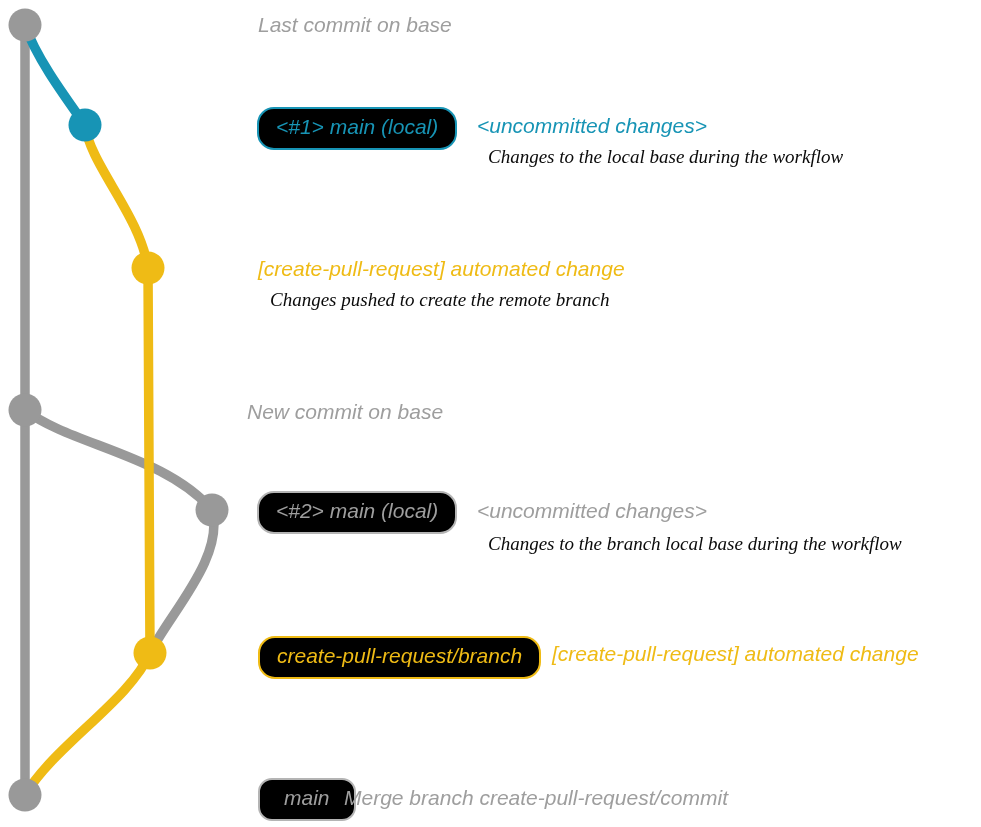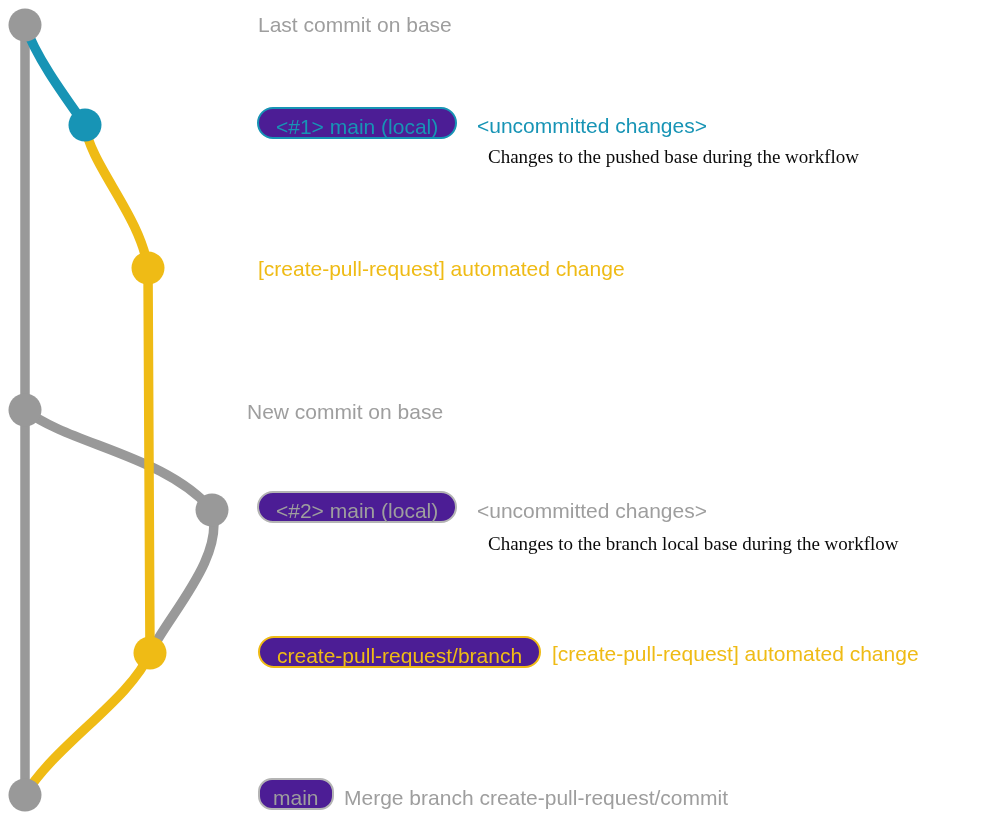--- a/index.html
+++ b/index.html
@@ -2,47 +2,47 @@
 <html style="--c-gray: #999999; --c-gray-text: #9e9e9e; --c-gray-border: #b4b4b4; --c-blue: #1794b5; --c-yellow: #efbb15; --c-black: #0a0a0a;"><head>
 <meta charset="utf-8">
 <style>
   :root{
     --c-gray:#999999; --c-gray-text:#9e9e9e; --c-gray-border:#b4b4b4;
     --c-blue:#1794b5; --c-yellow:#efbb15; --c-black:#0a0a0a;
   }
   html,body{margin:0;padding:0;background:#ffffff;}
   .canvas{
     position:relative; width:981px; height:827px; background:#ffffff;
-    font-family:"Liberation Sans", sans-serif; overflow:hidden;
+    font-family:"Liberation Sans", sans-serif; overflow:hidden;font-style:italic;
   }
   .graph-svg{position:absolute; left:0; top:0;}
   .edge{fill:none; stroke-width:9.5; stroke-linecap:round;}
   .e-gray{stroke:var(--c-gray);}
   .e-blue{stroke:var(--c-blue);}
   .e-yellow{stroke:var(--c-yellow);}
   .n-gray{fill:var(--c-gray);}
   .n-blue{fill:var(--c-blue);}
   .n-yellow{fill:var(--c-yellow);}
   .label{position:absolute; white-space:nowrap; font-size:21px; line-height:24px;}
   .gray-t{color:var(--c-gray-text);}
   .blue-t{color:var(--c-blue);}
   .yellow-t{color:var(--c-yellow);}
   .desc{
     position:absolute; white-space:nowrap; color:var(--c-black);
     font-family:"Liberation Serif", serif; font-size:19px; line-height:23px;
   }
   .badge{
     position:absolute; display:inline-block; box-sizing:border-box;
-    height:32px; line-height:35px; padding:0 17px;
-    border-radius:17px; border:2px solid; font-size:21px; background:#4c1d95;
+    height:43px; line-height:35px; padding:0 17px;
+    border-radius:17px; border:2px solid; font-size:21px; background:#000000;
   }
   .badge-blue{border-color:var(--c-blue); color:var(--c-blue);}
   .badge-gray{border-color:var(--c-gray-border); color:var(--c-gray-text);text-align:right;}
   .badge-yellow{border-color:var(--c-yellow); color:var(--c-yellow);}
-  .badge-main{padding:0 13px; border-radius:14px;}
+  .badge-main{padding:0 24px; border-radius:14px;}
 </style>
 </head>
 <body>
 
 <div class="canvas">
 
   <svg class="graph-svg" width="260" height="827" viewBox="0 0 260 827">
 
     <line class="edge e-gray" x1="25" y1="25" x2="25" y2="795"></line>
 
@@ -61,23 +61,24 @@
     <circle class="n-gray" cx="25" cy="410" r="16.5"></circle>
     <circle class="n-gray" cx="212" cy="510" r="16.5"></circle>
     <circle class="n-yellow" cx="150" cy="653" r="16.5"></circle>
     <circle class="n-gray" cx="25" cy="795" r="16.5"></circle>
   </svg>
 
   <div class="label gray-t" style="left:258px;top:13px">Last commit on base</div>
 
   <div class="badge badge-blue" style="left:257px;top:107px">&lt;#1&gt; main (local)</div>
   <div class="label blue-t" style="left:477px;top:114px">&lt;uncommitted changes&gt;</div>
-  <div class="desc" style="left:488px;top:145px">Changes to the pushed base during the workflow</div>
+  <div class="desc" style="left:488px;top:145px">Changes to the local base during the workflow</div>
 
   <div class="label yellow-t" style="left:258px;top:257px">[create-pull-request] automated change</div>
+  <div class="desc" style="left:270px;top:288px">Changes pushed to create the remote branch</div>
 
   <div class="label gray-t" style="left:247px;top:400px">New commit on base</div>
 
   <div class="badge badge-gray" style="left:257px;top:491px">&lt;#2&gt; main (local)</div>
   <div class="label gray-t" style="left:477px;top:499px">&lt;uncommitted changes&gt;</div>
   <div class="desc" style="left:488px;top:532px">Changes to the branch local base during the workflow</div>
 
   <div class="badge badge-yellow" style="left:258px;top:636px">create-pull-request/branch</div>
   <div class="label yellow-t" style="left:552px;top:642px">[create-pull-request] automated change</div>
 

